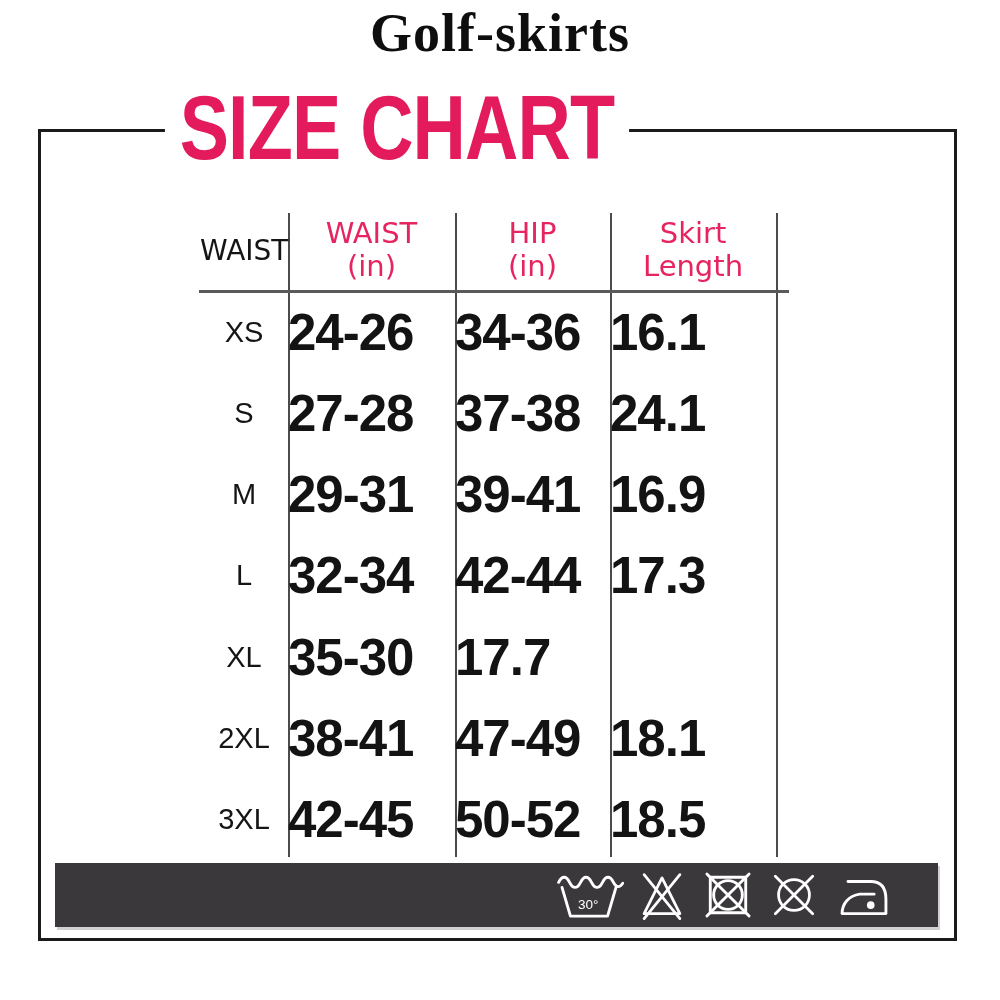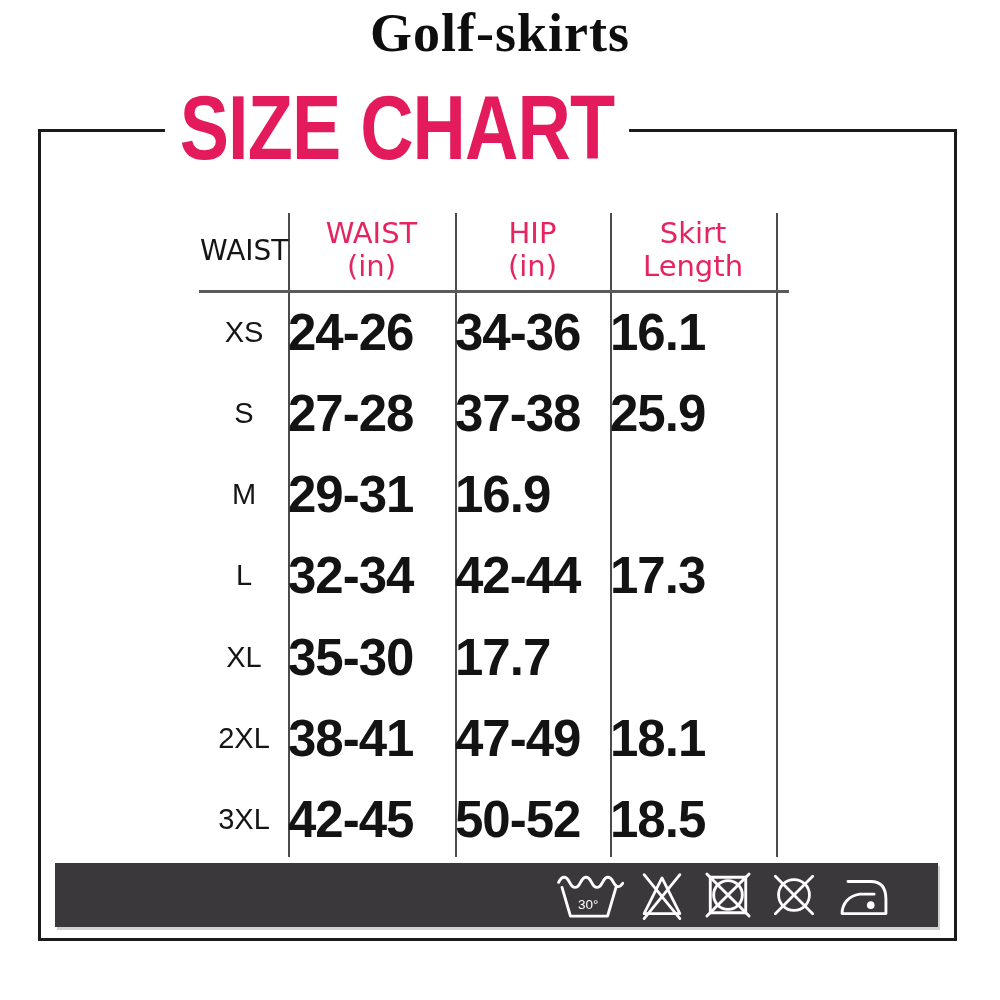--- a/index.html
+++ b/index.html
@@ -84,25 +84,26 @@
       <div class="grid-row row">
         <div class="cell-size">XS</div>
         <div class="cell-val">24-26</div>
         <div class="cell-val">34-36</div>
         <div class="cell-val">16.1</div>
       </div>
       <div class="grid-row row">
         <div class="cell-size">S</div>
         <div class="cell-val">27-28</div>
         <div class="cell-val">37-38</div>
-        <div class="cell-val">25.9</div>
+        <div class="cell-val">24.1</div>
       </div>
       <div class="grid-row row">
         <div class="cell-size">M</div>
         <div class="cell-val">29-31</div>
+        <div class="cell-val">39-41</div>
         <div class="cell-val">16.9</div>
       </div>
       <div class="grid-row row">
         <div class="cell-size">L</div>
         <div class="cell-val">32-34</div>
         <div class="cell-val">42-44</div>
         <div class="cell-val">17.3</div>
       </div>
       <div class="grid-row row">
         <div class="cell-size">XL</div>

